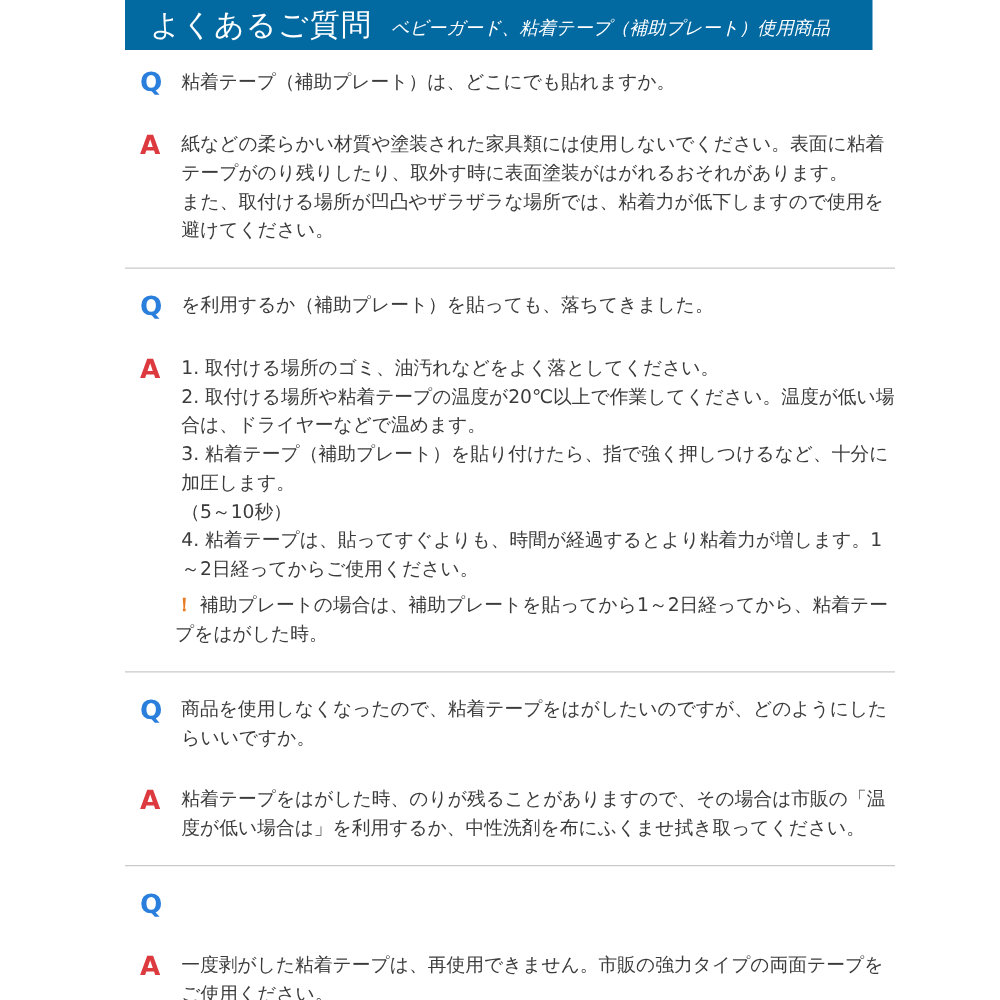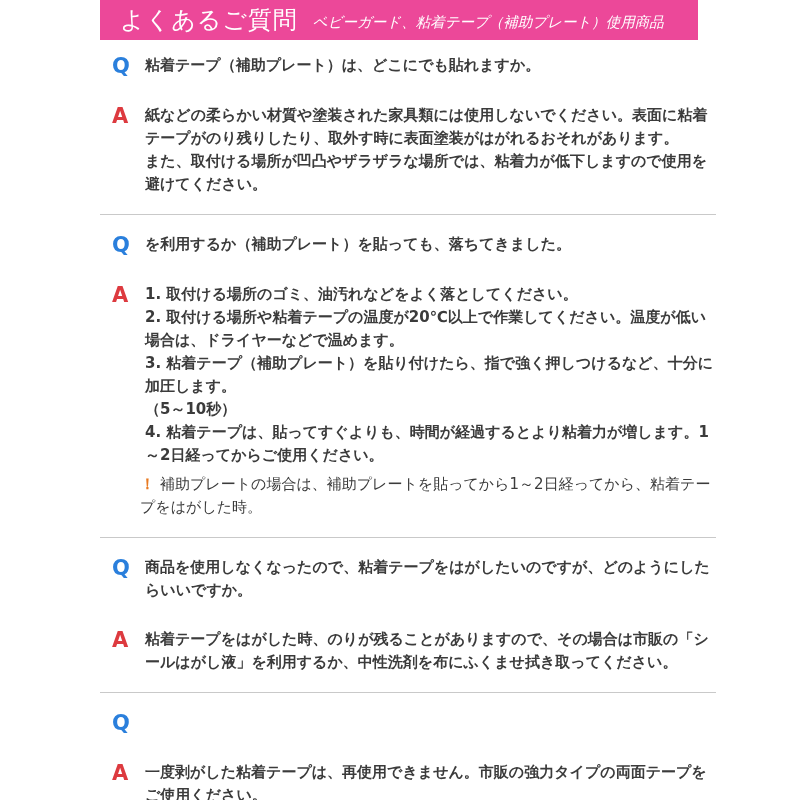--- a/index.html
+++ b/index.html
@@ -13,21 +13,21 @@
     width: 800px;
     height: 800px;
     background: #ffffff;
     overflow: hidden;
   }
   
   .header {
     margin-left: 100px;
     width: 598px;
     height: 40px;
-    background: #ec4899;
+    background: #0369a1;
     display: flex;
     align-items: center;
     padding-left: 20px;
     gap: 15px;
   }
   .header .title {
     color: #ffffff;
     font-size: 24px;
     letter-spacing: 1px;
     white-space: nowrap;
@@ -58,21 +58,20 @@
     line-height: 23px;
     margin-top: 1px;
   }
   .q-mark { color: #2a7fdc; }
   .a-mark { color: #dd3a3f; }
   .row .text {
     flex: 1;
     font-size: 15px;
     line-height: 23px;
     white-space: pre-line;
-    font-weight: bold;
   }
   .q-row { margin-bottom: 26px; }
   .note {
     margin-left: 40px;
     margin-top: 6px;
     font-size: 15px;
     line-height: 23px;
   }
   .note-mark {
     color: #e87a22;
@@ -129,21 +128,21 @@
 
     <hr class="divider">
 
     <section>
       <div class="row q-row">
         <span class="mark q-mark">Q</span>
         <p class="text">商品を使用しなくなったので、粘着テープをはがしたいのですが、どのようにしたらいいですか。</p>
       </div>
       <div class="row a-row">
         <span class="mark a-mark">A</span>
-        <p class="text">粘着テープをはがした時、のりが残ることがありますので、その場合は市販の「シールはがし液」を利用するか、中性洗剤を布にふくませ拭き取ってください。</p>
+        <p class="text">粘着テープをはがした時、のりが残ることがありますので、その場合は市販の「温度が低い場合は」を利用するか、中性洗剤を布にふくませ拭き取ってください。</p>
       </div>
     </section>
 
     <hr class="divider">
 
     <section>
       <div class="row q-row">
         <span class="mark q-mark">Q</span>
       </div>
       <div class="row a-row">

